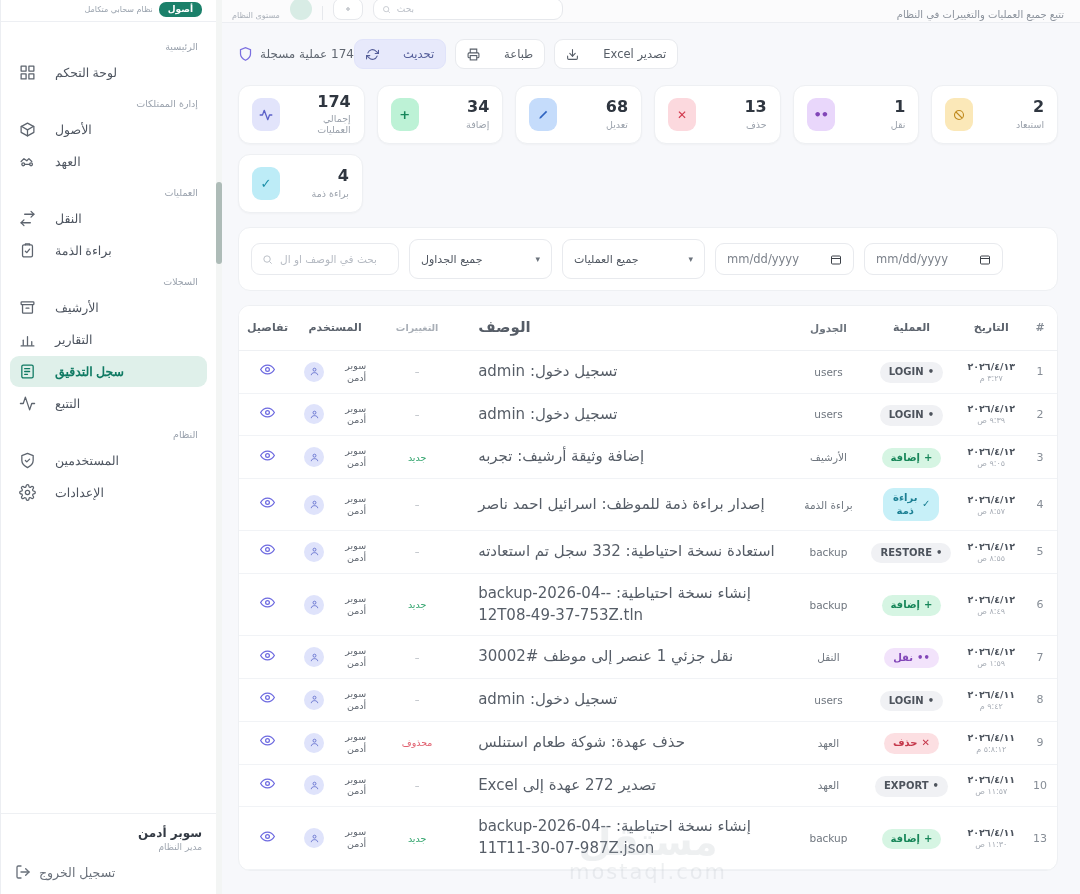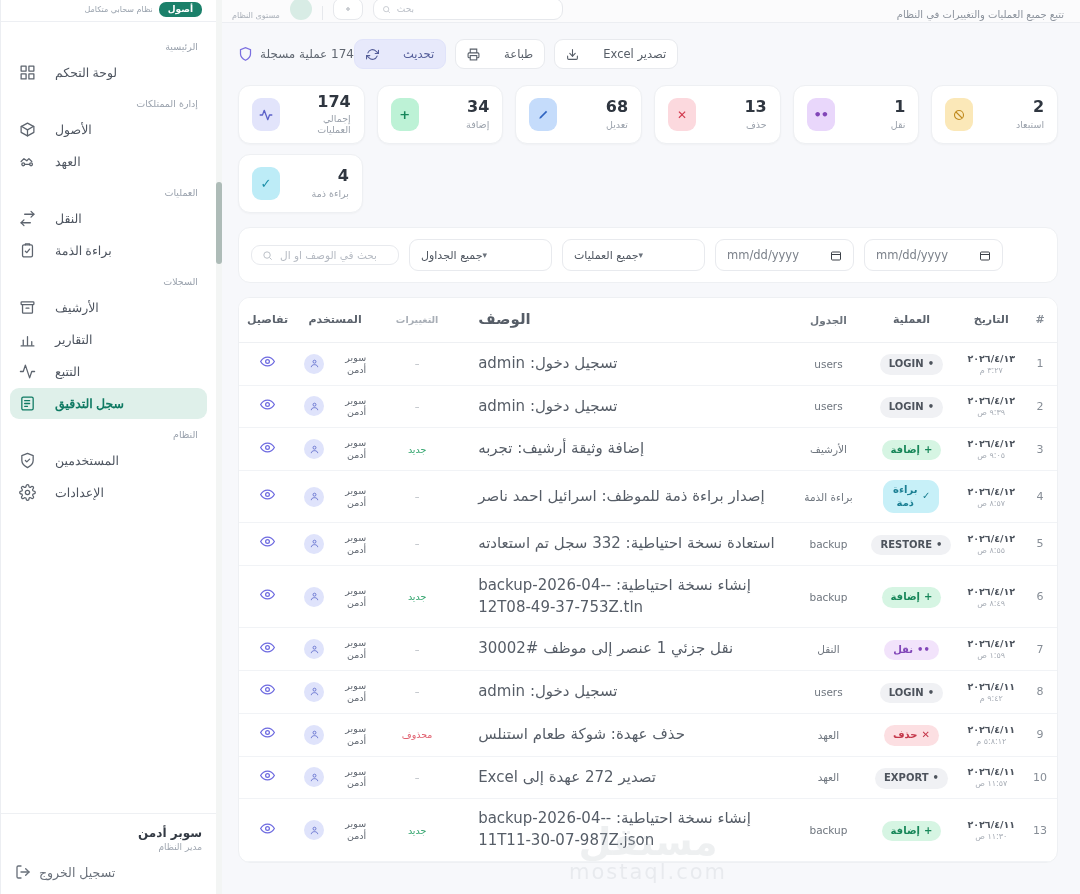--- a/index.html
+++ b/index.html
@@ -107,27 +107,27 @@
   .stats-second { display:flex; flex-direction:row-reverse; margin-bottom:14px; }
   .stats-second .stat { flex:0 0 125px; }
 
   
   .filters {
     background:#fff; border:1px solid #eef0f3; border-radius:12px;
     padding:11px 12px; display:flex; flex-direction:row-reverse; gap:10px; align-items:center;
     margin-bottom:14px;
   }
   .f-search {
-    flex:0 0 148px; height:20px; border:1px solid #e8eaee; border-radius:9px;
+    flex:0 0 148px; height:32px; border:1px solid #e8eaee; border-radius:9px;
     display:flex; flex-direction:row-reverse; align-items:center; gap:7px; padding:0 10px;
     font-size:10.5px; color:#b6bbc3; background:#fff;
   }
   .f-select {
-    flex:0 0 143px; height:32px; border:1px solid #e8eaee; border-radius:9px; background:#fff;
-    display:flex; flex-direction:row-reverse; align-items:center; 
+    flex:0 0 143px; height:40px; border:1px solid #e8eaee; border-radius:9px; background:#fff;
+    display:flex; flex-direction:row-reverse; align-items:center; justify-content:space-between;
     padding:0 11px; font-size:11px; color:#4f5660;
   }
   .f-select .chev { color:#6c737d; font-size:9px; }
   .f-date {
     flex:0 0 139px; height:32px; border:1px solid #e8eaee; border-radius:9px; background:#fff;
     display:flex; flex-direction:row; align-items:center; justify-content:space-between;
     padding:0 11px; font-size:11.5px; color:#7b818a; direction:ltr;
   }
   .f-date .cal { width:12px; height:13px; color:#3c4148; }
 
@@ -247,34 +247,34 @@
       </div>
       <div class="sb-item">
         <span class="ic"><svg viewBox="0 0 24 24" fill="none" stroke="currentColor" stroke-width="1.8" stroke-linecap="round" stroke-linejoin="round" width="17" height="17">
             <line x1="6" y1="20" x2="6" y2="13"></line>
             <line x1="12" y1="20" x2="12" y2="8"></line>
             <line x1="18" y1="20" x2="18" y2="15"></line>
             <line x1="3" y1="21" x2="21" y2="21"></line>
           </svg></span>
         <span class="sb-label">التقارير</span>
       </div>
-      <div class="sb-item">
-        <span class="ic"><svg viewBox="0 0 24 24" fill="none" stroke="currentColor" stroke-width="1.8" stroke-linecap="round" stroke-linejoin="round" width="17" height="17">
-            <polyline points="22 12 18 12 15 21 9 3 6 12 2 12"></polyline>
-          </svg></span>
-        <span class="sb-label">التتبع</span>
-      </div>
       <div class="sb-item active">
         <span class="ic"><svg viewBox="0 0 24 24" fill="none" stroke="currentColor" stroke-width="1.8" stroke-linecap="round" stroke-linejoin="round" width="17" height="17">
             <rect x="4" y="3" width="16" height="18" rx="2"></rect>
             <line x1="8" y1="8" x2="15" y2="8"></line>
             <line x1="8" y1="12" x2="15" y2="12"></line>
             <line x1="8" y1="16" x2="12" y2="16"></line>
           </svg></span>
         <span class="sb-label">سجل التدقيق</span>
+      </div>
+      <div class="sb-item">
+        <span class="ic"><svg viewBox="0 0 24 24" fill="none" stroke="currentColor" stroke-width="1.8" stroke-linecap="round" stroke-linejoin="round" width="17" height="17">
+            <polyline points="22 12 18 12 15 21 9 3 6 12 2 12"></polyline>
+          </svg></span>
+        <span class="sb-label">التتبع</span>
       </div>
       <div class="sb-section">النظام</div>
       <div class="sb-item">
         <span class="ic"><svg viewBox="0 0 24 24" fill="none" stroke="currentColor" stroke-width="1.8" stroke-linecap="round" stroke-linejoin="round" width="17" height="17">
             <path d="M12 22s8-4 8-10V5l-8-3-8 3v7c0 6 8 10 8 10z"></path>
             <polyline points="9 12 11 14 15 10"></polyline>
           </svg></span>
         <span class="sb-label">المستخدمين</span>
       </div>
       <div class="sb-item">

